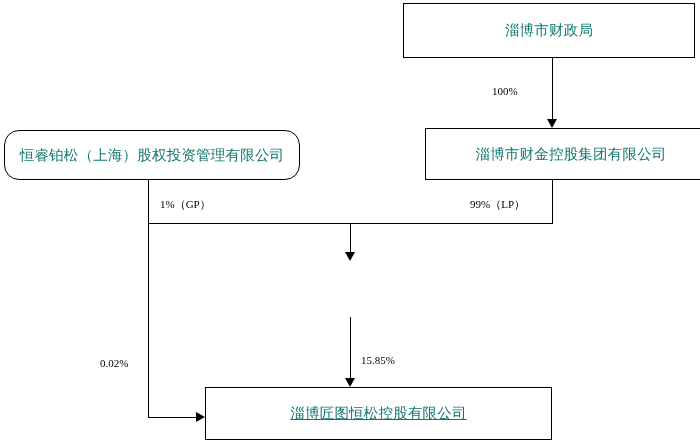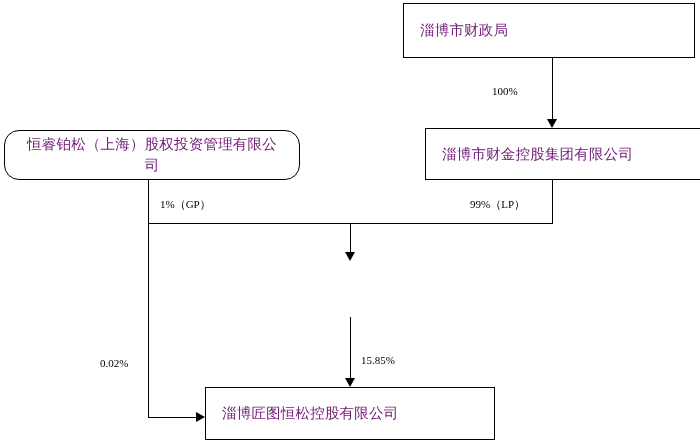--- a/index.html
+++ b/index.html
@@ -17,34 +17,35 @@
     font-family: "Liberation Serif", "DejaVu Serif", serif;
   }
   
   .node {
     position: absolute;
     box-sizing: border-box;
     border: 1.4px solid #000000;
     background: #ffffff;
     display: flex;
     align-items: center;
+    justify-content: center;
     text-align: center;
-    color: #701a75;
+    color: #0f766e;
     font-size: 14.5px;
     line-height: 1.42;
     letter-spacing: 0.2px;
-    padding: 0 16px;
+    padding: 0 6px;
   }
   .node-text { display: block; }
 
   #node-finance-bureau { left: 403px; top: 3px;   width: 292px; height: 55px; }
   #node-caijin-holding { left: 403px; top: 128px; width: 292px; height: 52px; margin-left: 22px; }
   #node-hengrui        { left: 4px;   top: 130px; width: 296px; height: 50px; border-radius: 15px; }
   #node-fund           { left: 205px; top: 261px; width: 290px; height: 56px; }
-  #node-jiangtu        { left: 205px; top: 387px; width: 290px; height: 53px; }
+  #node-jiangtu        { left: 205px; top: 387px; width: 347px; height: 53px; text-decoration: underline; }
 
   
   .vline {
     position: absolute;
     width: 0;
     border-left: 1.4px solid #000000;
   }
   .hline {
     position: absolute;
     height: 0;

